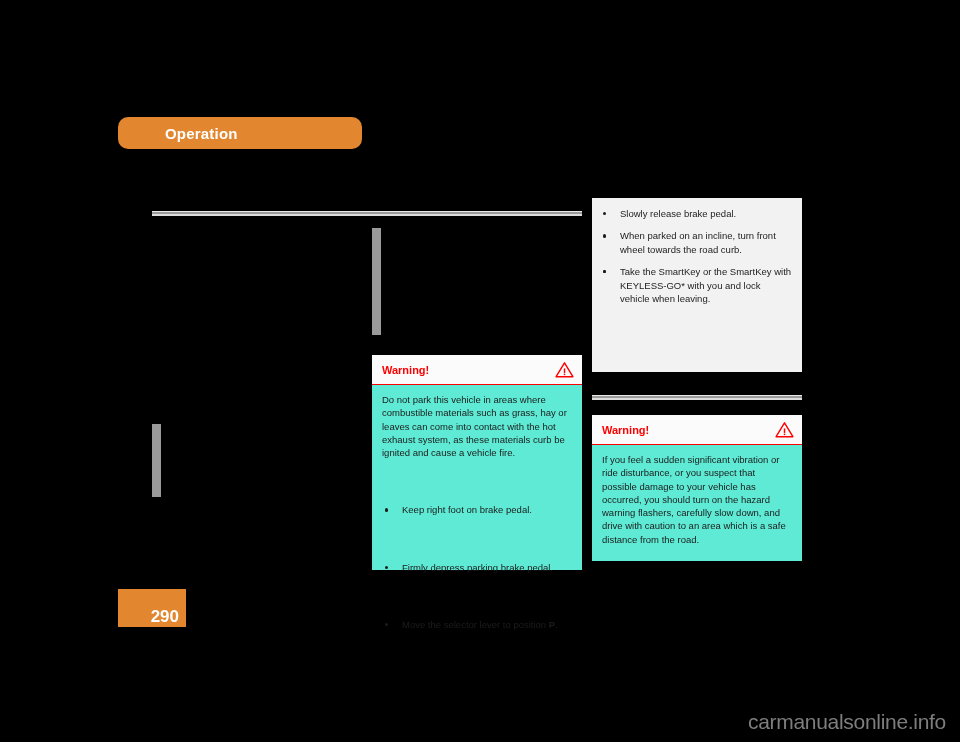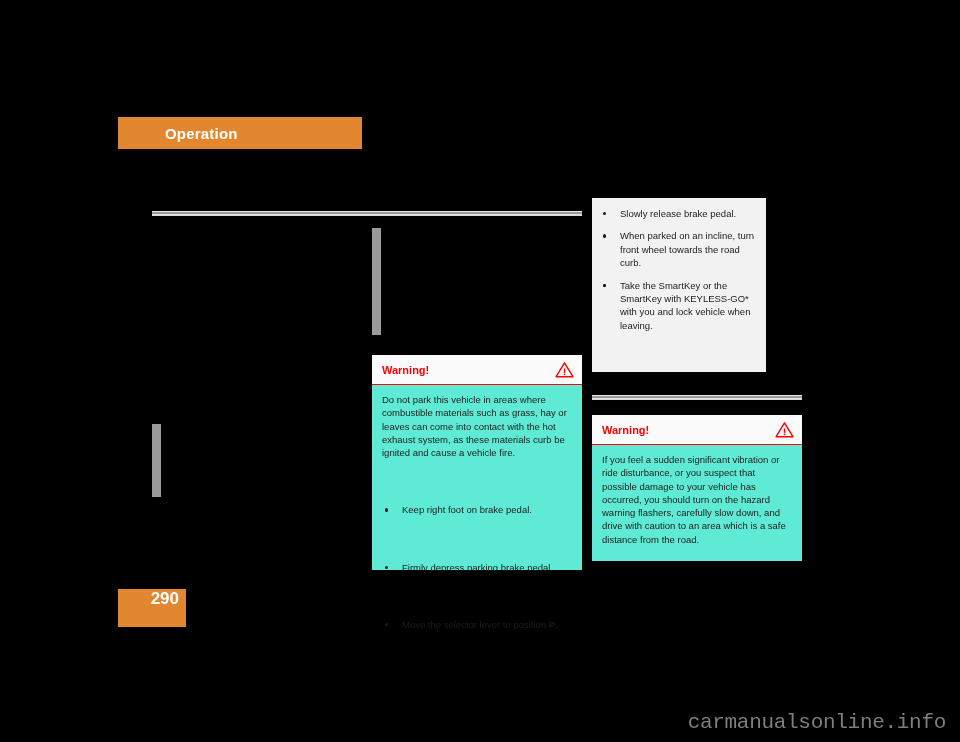--- a/index.html
+++ b/index.html
@@ -25,39 +25,40 @@
   
   .chapter-header {
     position: absolute;
     left: 118px;
     top: 117px;
     width: 244px;
     height: 32px;
     background: #e2872f;
     display: flex;
     align-items: center;
+    border-radius: 10px;
   }
   .chapter-header .chapter-title {
     margin-left: 47px;
     color: #ffffff;
     font-size: 15px;
     font-weight: bold;
     letter-spacing: 0.2px;
   }
 
   
   .page-number-block {
     position: absolute;
     left: 118px;
     top: 589px;
     width: 68px;
     height: 38px;
     background: #e2872f;
     display: flex;
-    align-items: flex-start;
+    align-items: flex-end;
     justify-content: flex-end;
   }
   .page-number-block .page-number {
     color: #ffffff;
     font-size: 17px;
     font-weight: bold;
     margin-right: 7px;
   }
 
   
@@ -86,21 +87,21 @@
   .content-box {
     position: absolute;
     background: #f2f2f2;
     box-sizing: border-box;
   }
 
   
   .bullet-box {
     left: 592px;
     top: 198px;
-    width: 174px;
+    width: 210px;
     height: 174px;
     padding: 9px 10px 8px 10px;
   }
 
   ul.bullets {
     list-style: none;
     margin: 0;
     padding: 0;
   }
   ul.bullets li {
@@ -182,21 +183,21 @@
     height: 32px;
     display: flex;
     align-items: center;
     justify-content: flex-end;
     padding-right: 14px;
     box-sizing: border-box;
   }
   .watermark .wm-text {
     color: #7e7e7e;
     font-size: 21px;
-    font-family: Liberation Mono, monospace;
+    font-family: Liberation Sans, sans-serif;
     letter-spacing: -0.3px;
   }
 </style>
 </head>
 <body>
 
 <div class="page">
 
   <div class="chapter-header">
     <span class="chapter-title">Operation</span>

